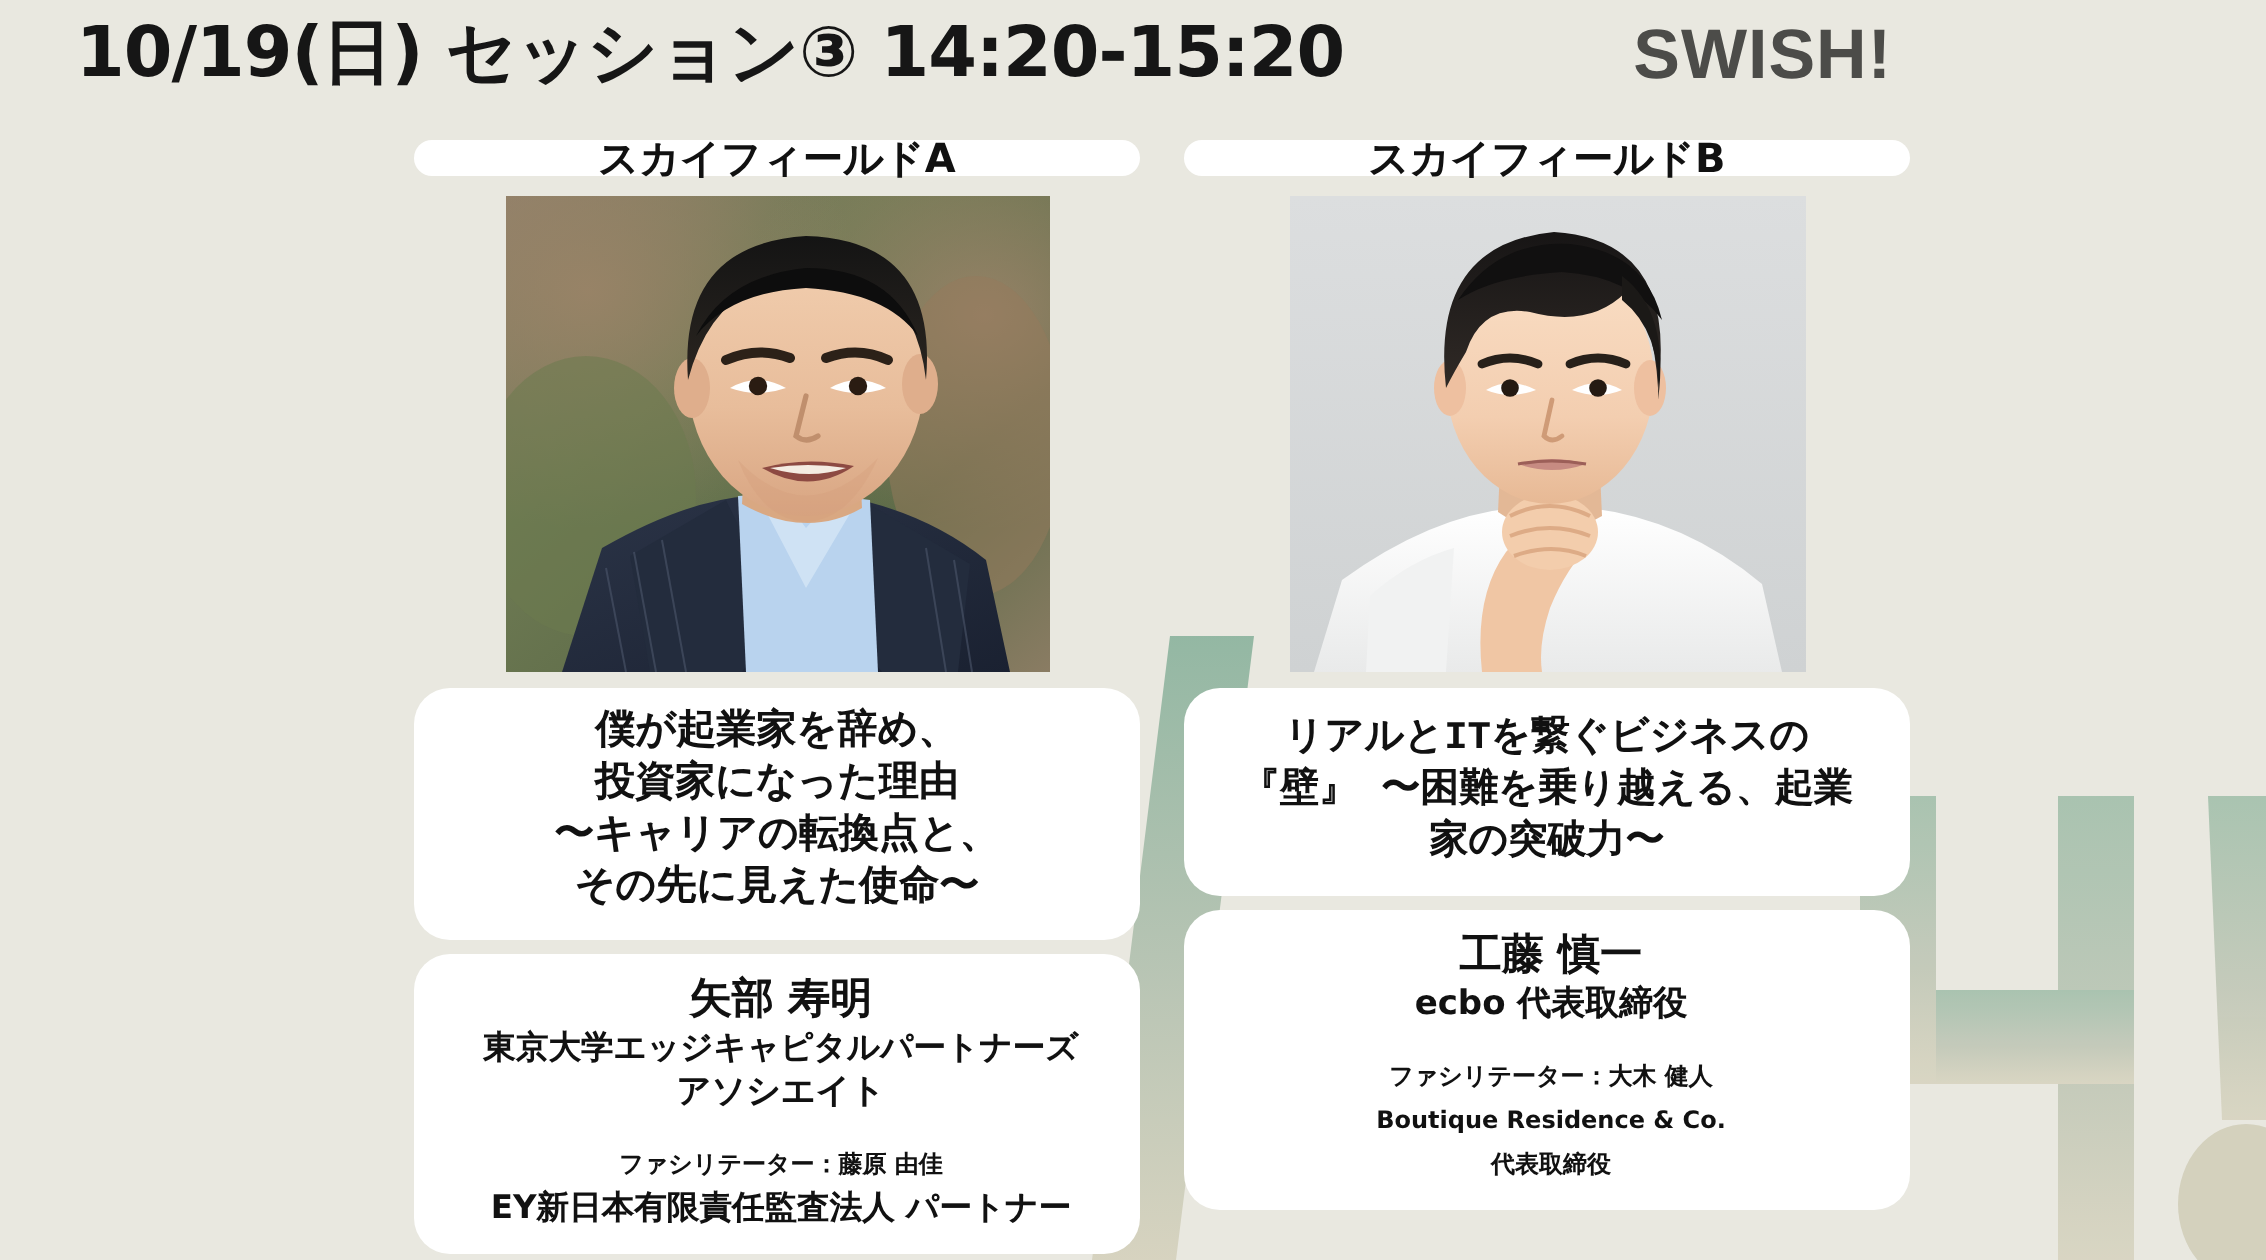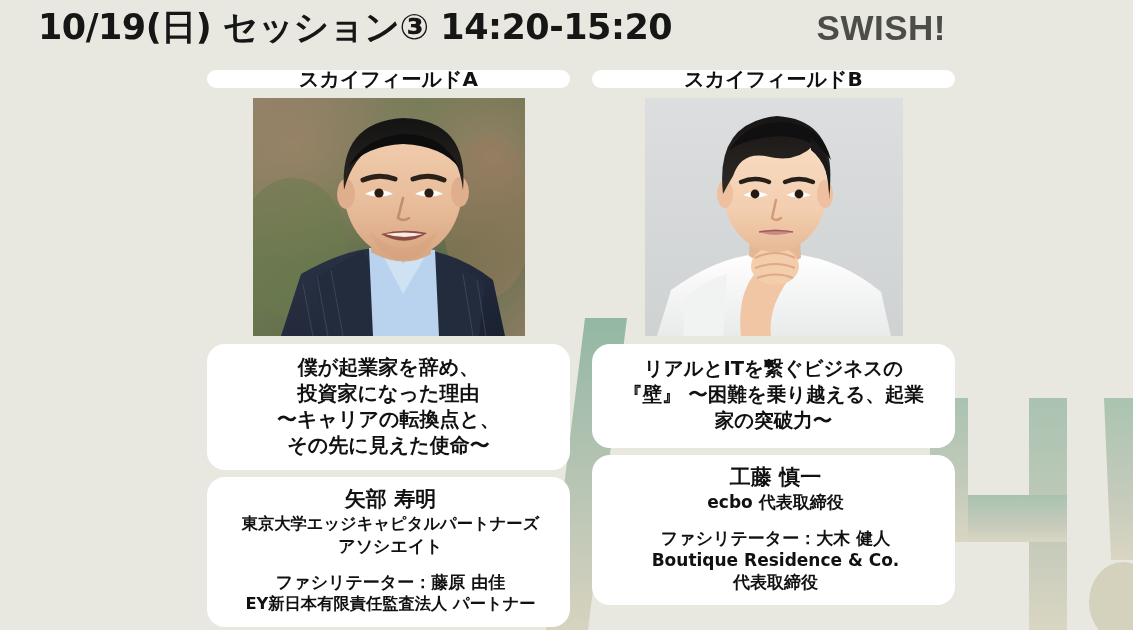--- a/index.html
+++ b/index.html
@@ -98,20 +98,21 @@
     border-radius: 18px;
     box-sizing: border-box;
   }
   .title-card {
     margin-top: 8px;
     padding: 10px 12px 12px 12px;
     min-height: 104px;
     display: flex;
     flex-direction: column;
     justify-content: center;
+    font-family: Liberation Mono, monospace;
   }
   .title-line {
     text-align: center;
     font-size: 20px;
     font-weight: bold;
     color: #111111;
     line-height: 26px;
     white-space: nowrap;
   }
   #title-card-b .title-line { font-size: 19.5px; }
@@ -133,21 +134,21 @@
     font-size: 17px;
     font-weight: bold;
     color: #111111;
     line-height: 22px;
     white-space: nowrap;
   }
   .speaker-org.small { font-size: 16.3px; }
   .facilitator-block { margin-top: 14px; }
   .facilitator-line {
     text-align: center;
-    font-size: 17px;
+    font-size: 12px;
     font-weight: bold;
     color: #111111;
     line-height: 22px;
     white-space: nowrap;
   }
   .facilitator-line.small { font-size: 16.3px; }
 </style>
 </head>
 <body>
 

